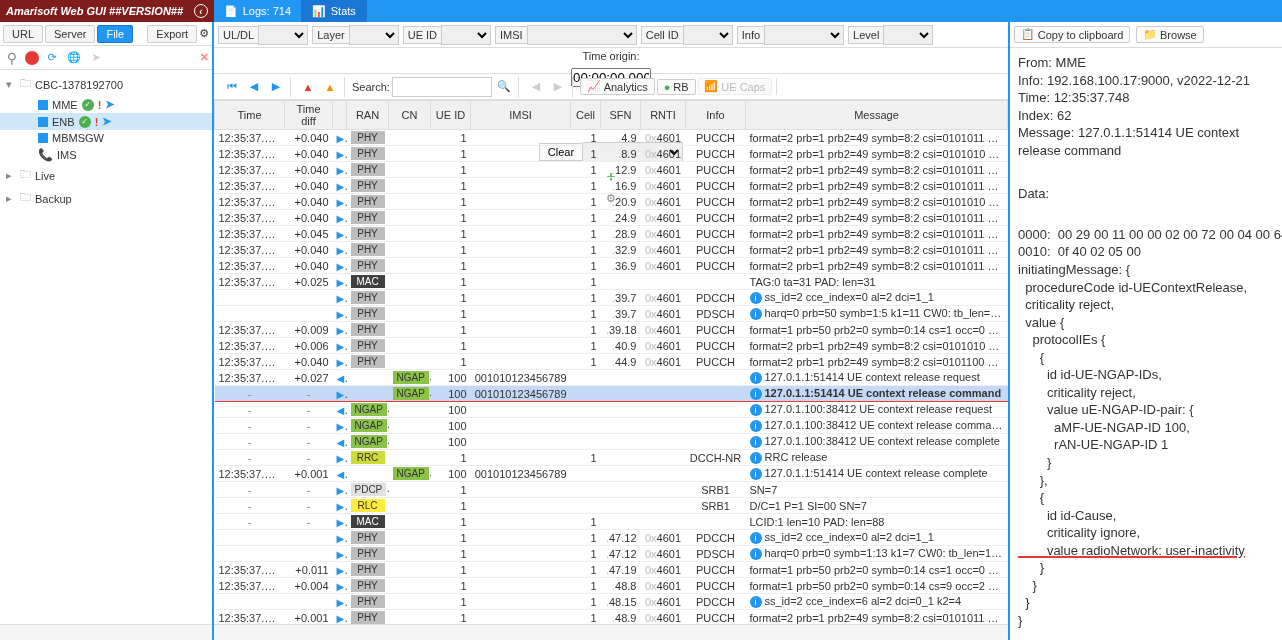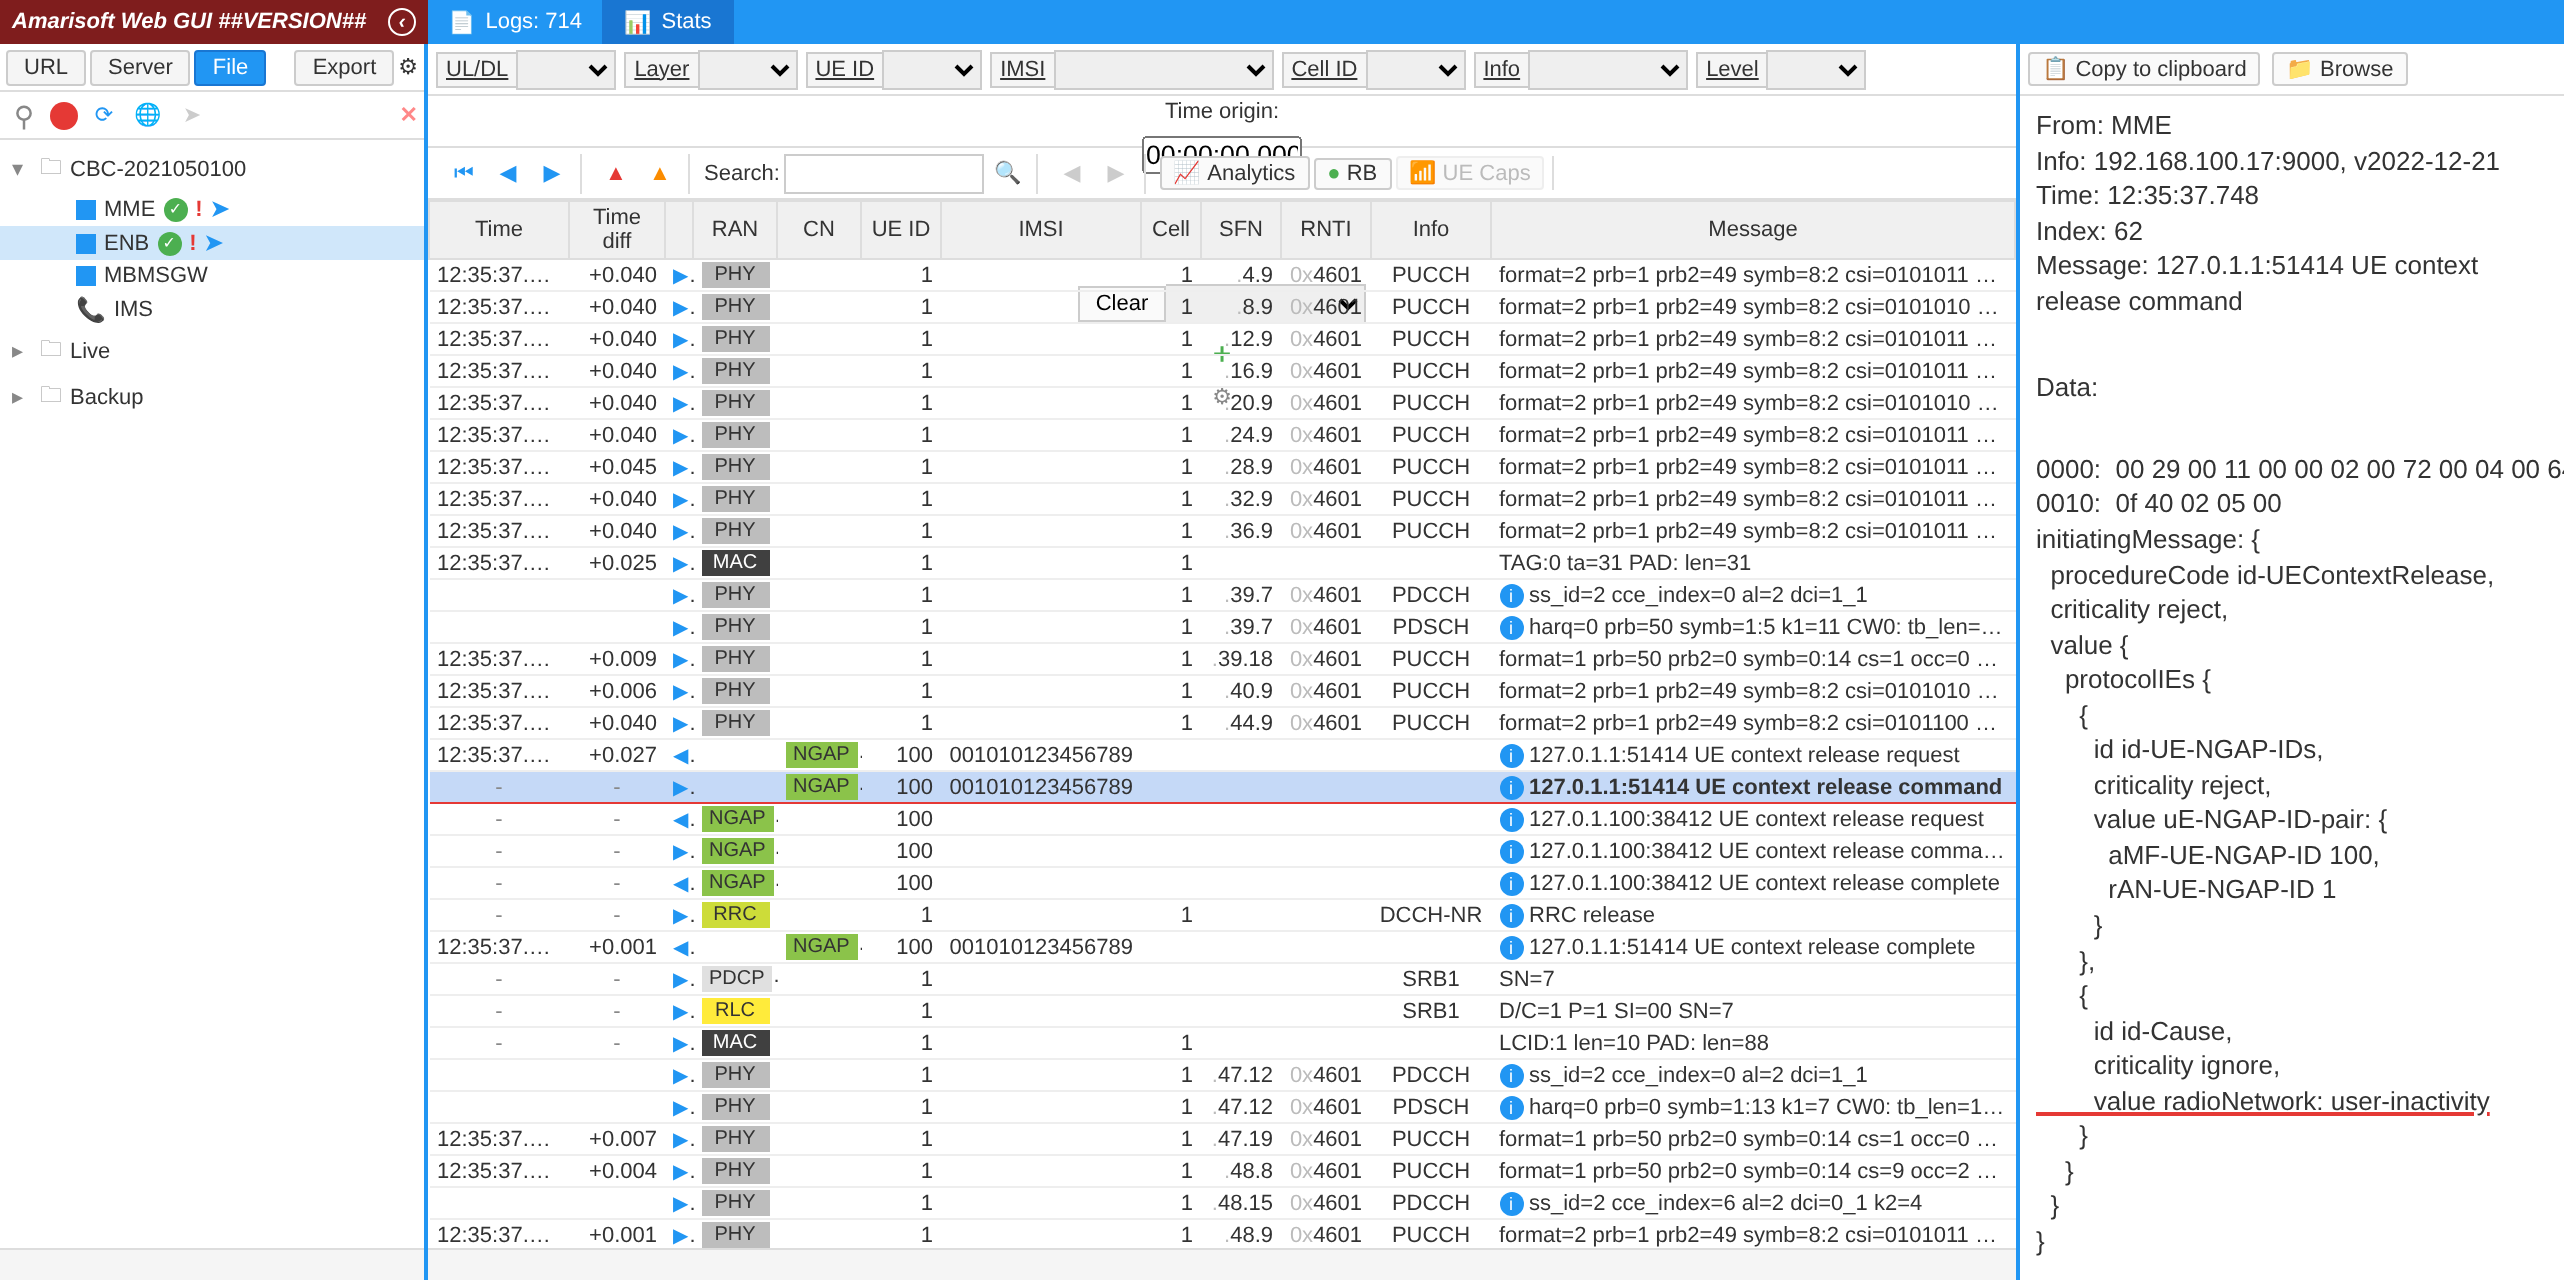--- a/index.html
+++ b/index.html
@@ -39,21 +39,21 @@
 .status-ok{width:12px;height:12px;background:#4CAF50;border-radius:50%;display:inline-block;color:#fff;font-size:8px;text-align:center;line-height:12px;}
 .status-warn{color:#E53935;font-weight:bold;}
 .status-info{color:#2196F3;font-weight:bold;}
 .phone-ico{color:#4CAF50;font-size:12px;}
 
 
 .center { flex:1; display:flex; flex-direction:column; border-right:2px solid #2196F3; overflow:hidden;}
 .filters { height:26px; border-bottom:1px solid #ddd; display:flex; align-items:center; padding:2px 4px; gap:4px;}
 .filters select, .filters input { border:1px solid #ccc; height:20px; font-size:11px; padding:0 4px;}
 .filters .combo{display:flex;align-items:center;}
-.filters .combo label{padding:2px 4px;border:1px solid #ccc;border-right:none;background:#f5f5f5;text-decoration:underline;}
+.filters .combo label{padding:2px 4px;border:1px solid #ccc;border-right:none;background:#f5f5f5;}
 .filters2 { height:26px; border-bottom:1px solid #ddd; display:flex; align-items:center; padding:2px 4px; gap:6px;flex-direction:column;}
 .cmdbar { height:26px; border-bottom:1px solid #ddd; display:flex; align-items:center; padding:2px 4px; gap:3px;}
 .cmdbar .grp{display:flex;gap:2px;padding:0 4px;border-right:1px solid #ddd;align-items:center;}
 .cmdbar .ibtn{width:20px;height:20px;display:flex;align-items:center;justify-content:center;border:1px solid transparent;border-radius:2px;cursor:pointer;}
 .cmdbar input{border:1px solid #ccc;height:20px;width:100px;padding:0 4px;font-size:11px;}
 .tool-btn{display:flex;align-items:center;gap:3px;padding:1px 6px;border:1px solid #ccc;border-radius:2px;background:#fafafa;cursor:pointer;font-size:11px;}
 .tool-btn.disabled{color:#bbb;border-color:#eee;}
 
 .grid{flex:1;overflow:auto;position:relative;}
 .grid table{border-collapse:collapse;width:100%;table-layout:fixed;}
@@ -135,21 +135,21 @@
         <span class="icn stop"></span>
         <span class="icn refresh">⟳</span>
         <span class="icn globe">🌐</span>
         <span class="icn" style="color:#ccc;">➤</span>
         <span class="close">✕</span>
       </div>
       <div class="tree">
         <div class="tree-node">
           <span class="tri">▾</span>
           <span class="folder-ico">🗀</span>
-          <span>CBC-2021050100</span>
+          <span>CBC-1378192700</span>
         </div>
         <div class="tree-node indent2">
           <span class="dev-ico"></span>
           <span>MME</span>
           <span class="status-ok">✓</span>
           <span class="status-warn">!</span>
           <span class="status-info">➤</span>
         </div>
         <div class="tree-node indent2 selected">
           <span class="dev-ico"></span>
@@ -654,21 +654,21 @@
                 <td class="c-ueid">1</td>
                 <td class="c-imsi"></td>
                 <td class="c-cell">1</td>
                 <td class="c-sfn"><span class="sfn-pre">.</span>47.12</td>
                 <td class="c-rnti"><span class="rnti-pre">0x</span>4601</td>
                 <td class="c-info">PDSCH</td>
                 <td class="c-msg"><span class="info-ico">i</span>harq=0 prb=0 symb=1:13 k1=7 CW0: tb_len=101 mod=8 rv_idx=0 cr=0.71 ret</td>
               </tr>
               <tr>
                 <td class="c-time">12:35:37.756</td>
-                <td class="c-diff">+0.007</td>
+                <td class="c-diff">+0.011</td>
                 <td class="c-dir"><span class="dir-arrow">▶</span></td>
                 <td class="c-ran"><span class="badge b-phy">PHY</span></td>
                 <td class="c-cn"></td>
                 <td class="c-ueid">1</td>
                 <td class="c-imsi"></td>
                 <td class="c-cell">1</td>
                 <td class="c-sfn"><span class="sfn-pre">.</span>47.19</td>
                 <td class="c-rnti"><span class="rnti-pre">0x</span>4601</td>
                 <td class="c-info">PUCCH</td>
                 <td class="c-msg">format=1 prb=50 prb2=0 symb=0:14 cs=1 occ=0 ack=1 snr=34.8 epre=-82.7</td>

